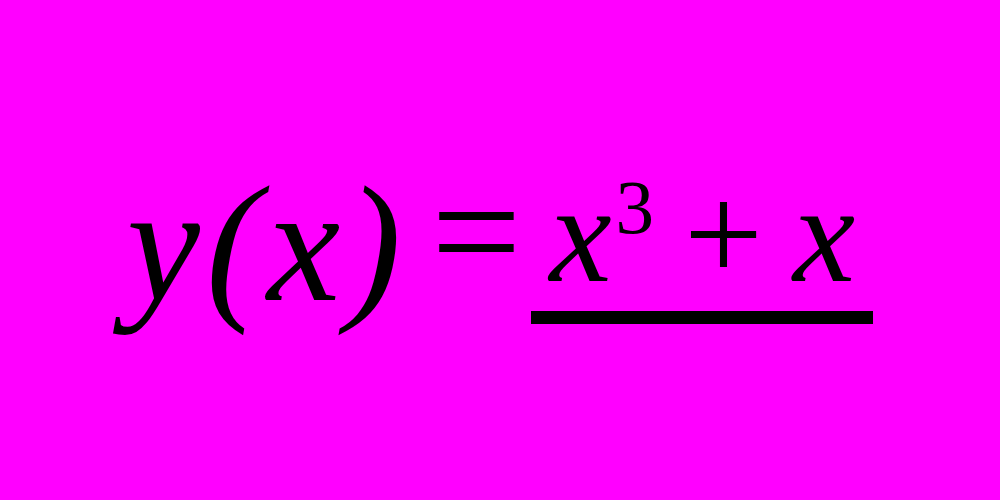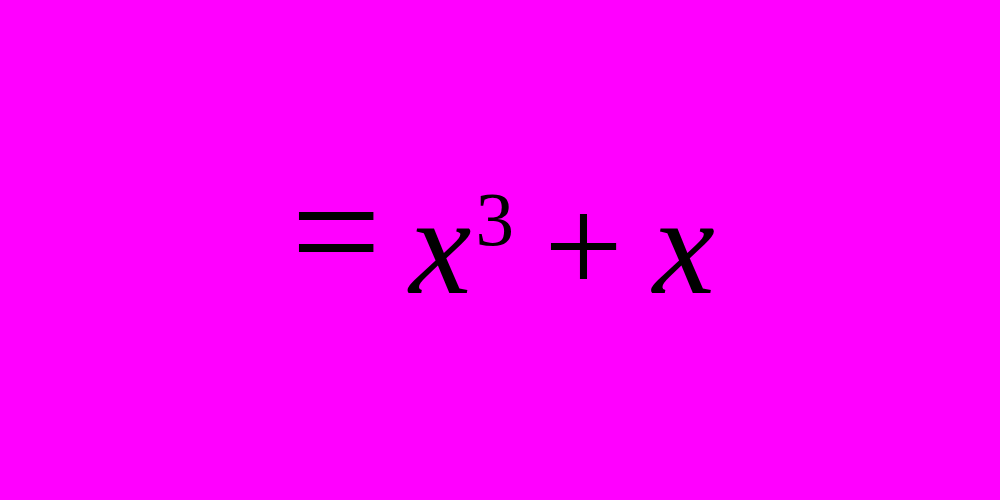--- a/index.html
+++ b/index.html
@@ -36,21 +36,21 @@
       font-style: italic;
     }
     .equals {
       font-size: 160px;
       margin: 0 10px 0 24px;
       transform: translateY(-14px);
       font-style: normal;
     }
     .fraction {
       display: inline-flex;
-      flex-direction: row;
+      flex-direction: column;
       align-items: center;
     }
     .num, .den {
       font-size: 140px;
       line-height: 1.05;
       white-space: nowrap;
       padding: 0 18px;
     }
     .sup {
       font-size: 0.55em;
@@ -69,20 +69,21 @@
       height: 13px;
       background: #000000;
       align-self: stretch;
       margin: 4px 0 6px 0;
     }
   </style>
 </head>
 <body style="background-color: rgb(255, 0, 255); color: rgb(0, 0, 0);">
 
 <div class="formula">
+  <span class="lhs"><span class="italic">y</span><span class="paren">(</span><span class="italic">x</span><span class="paren">)</span></span>
 
   <span class="equals">=</span>
 
   <span class="fraction">
     <span class="num"><span class="italic">x</span><span class="sup">3</span><span class="op">+</span><span class="italic">x</span></span>
 
     <span class="bar"></span>
 
   </span>
 </div>

